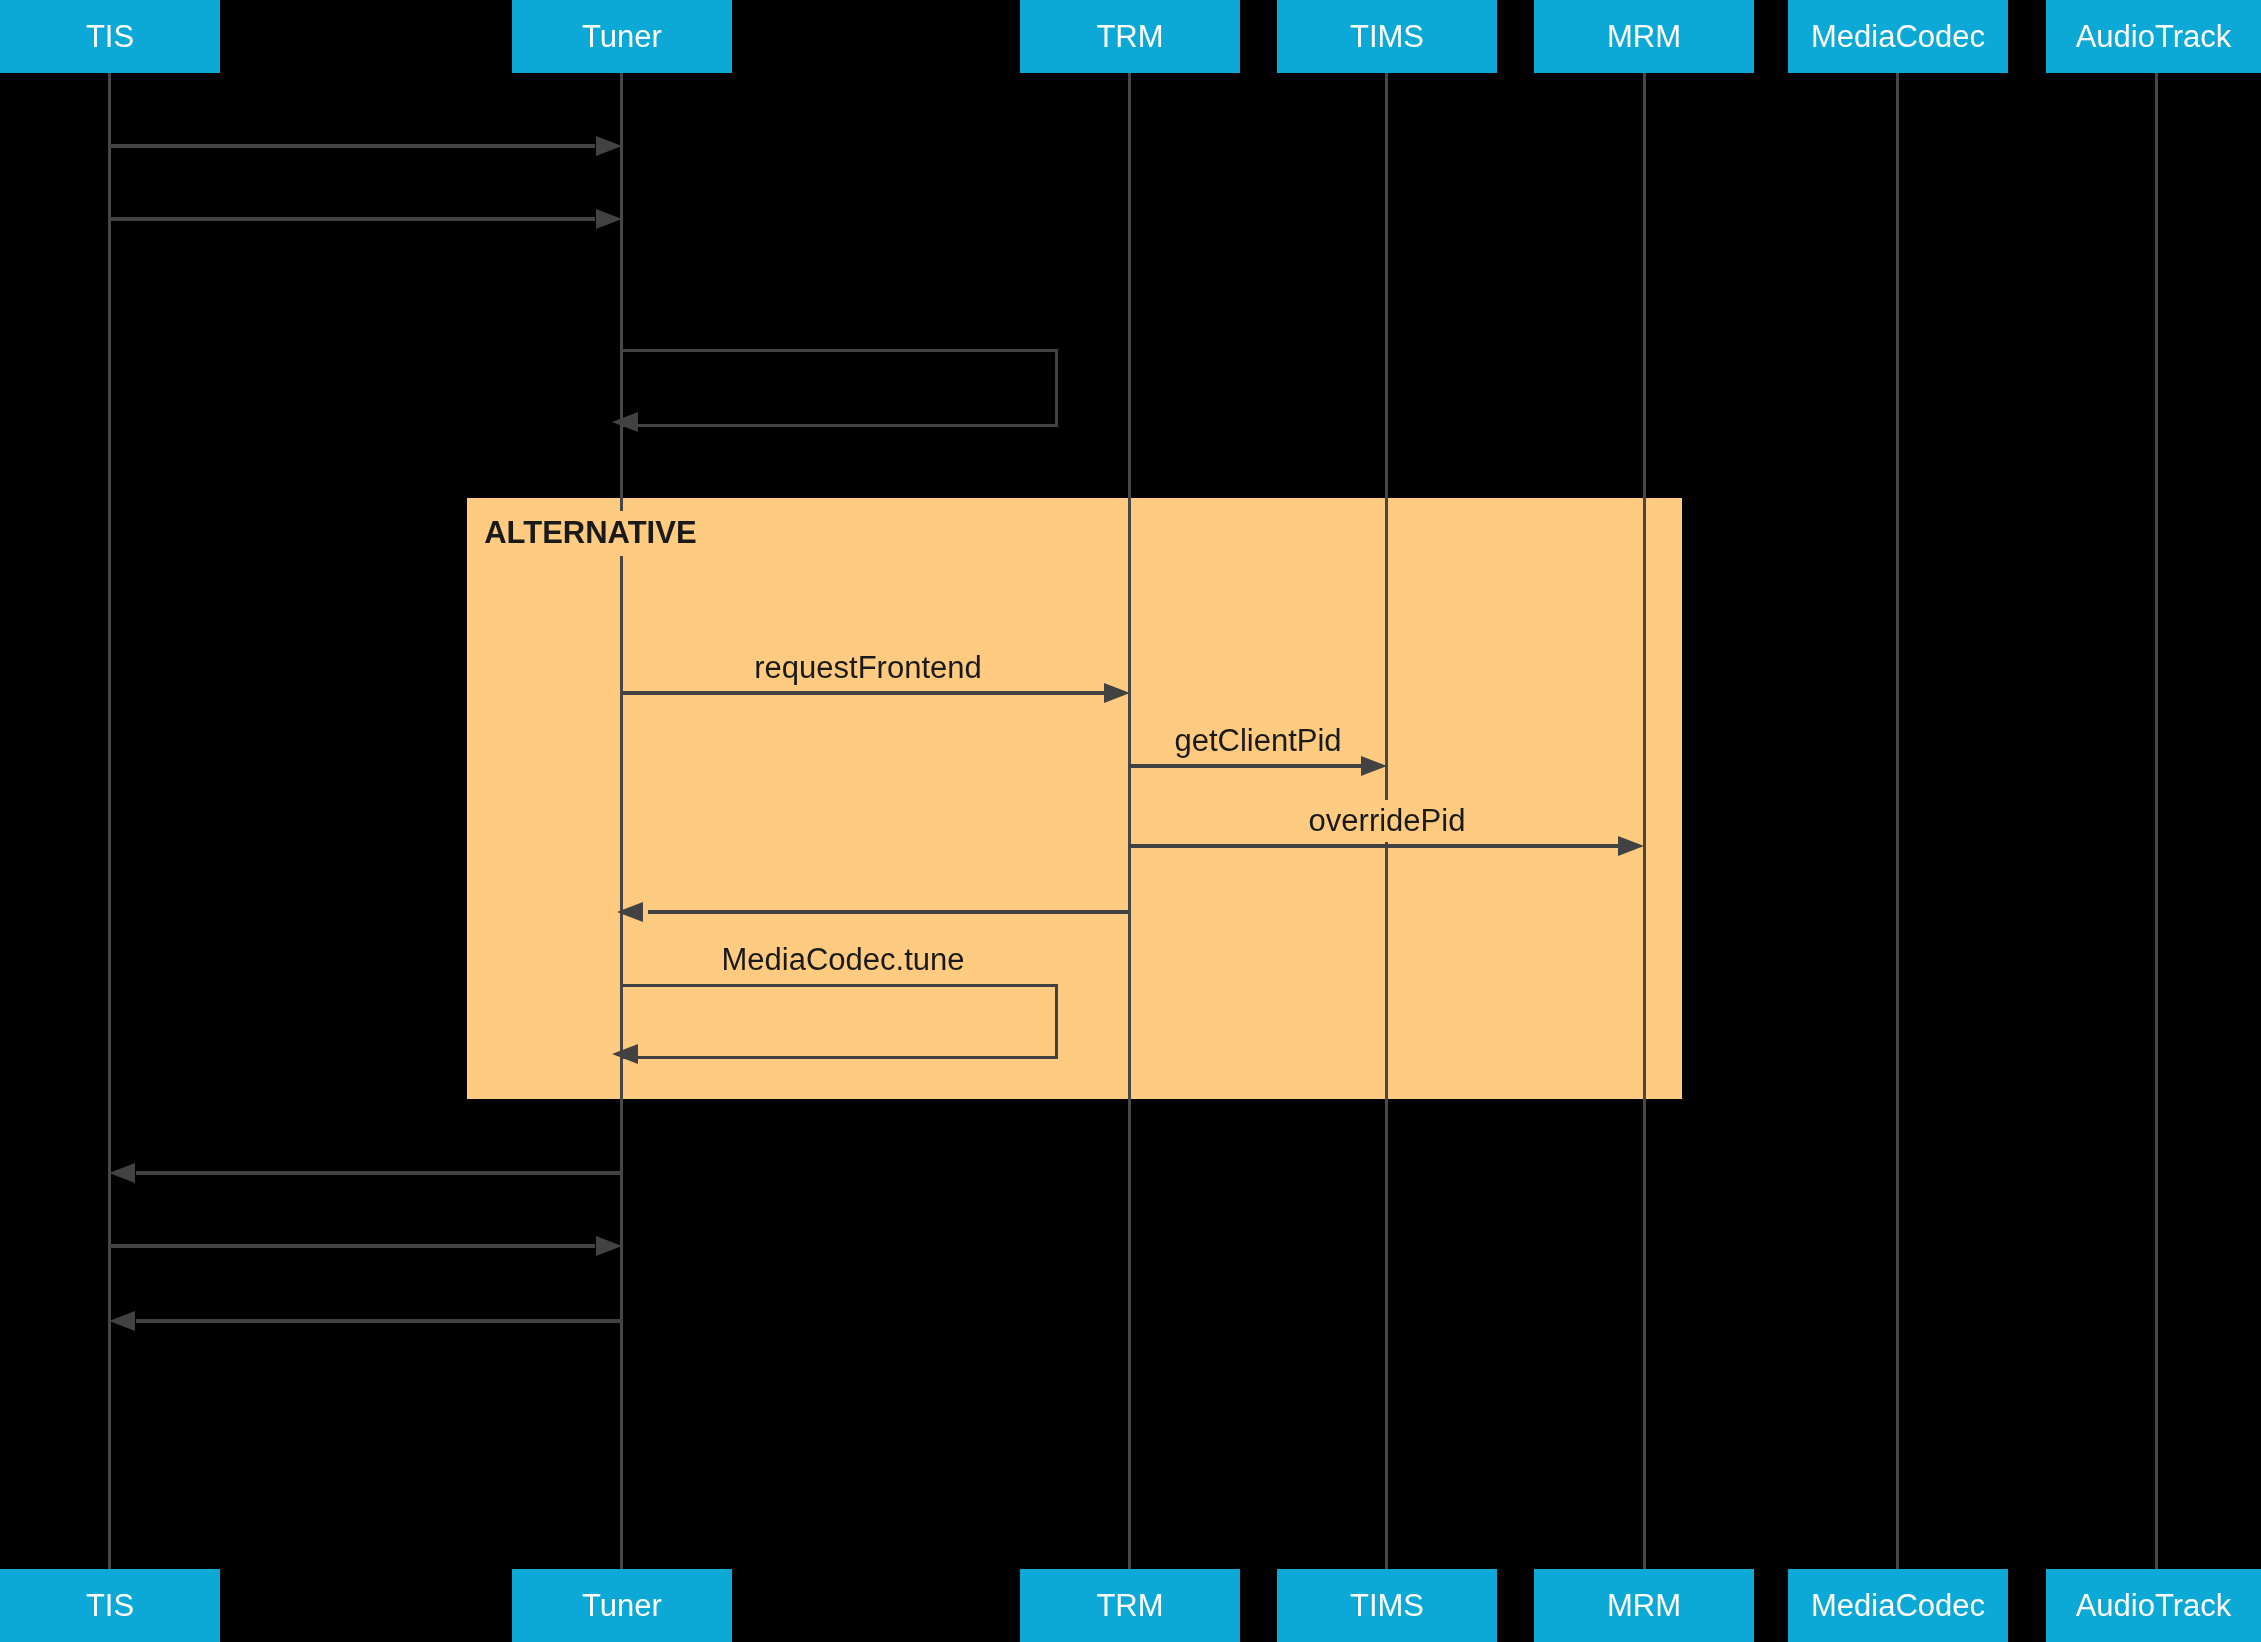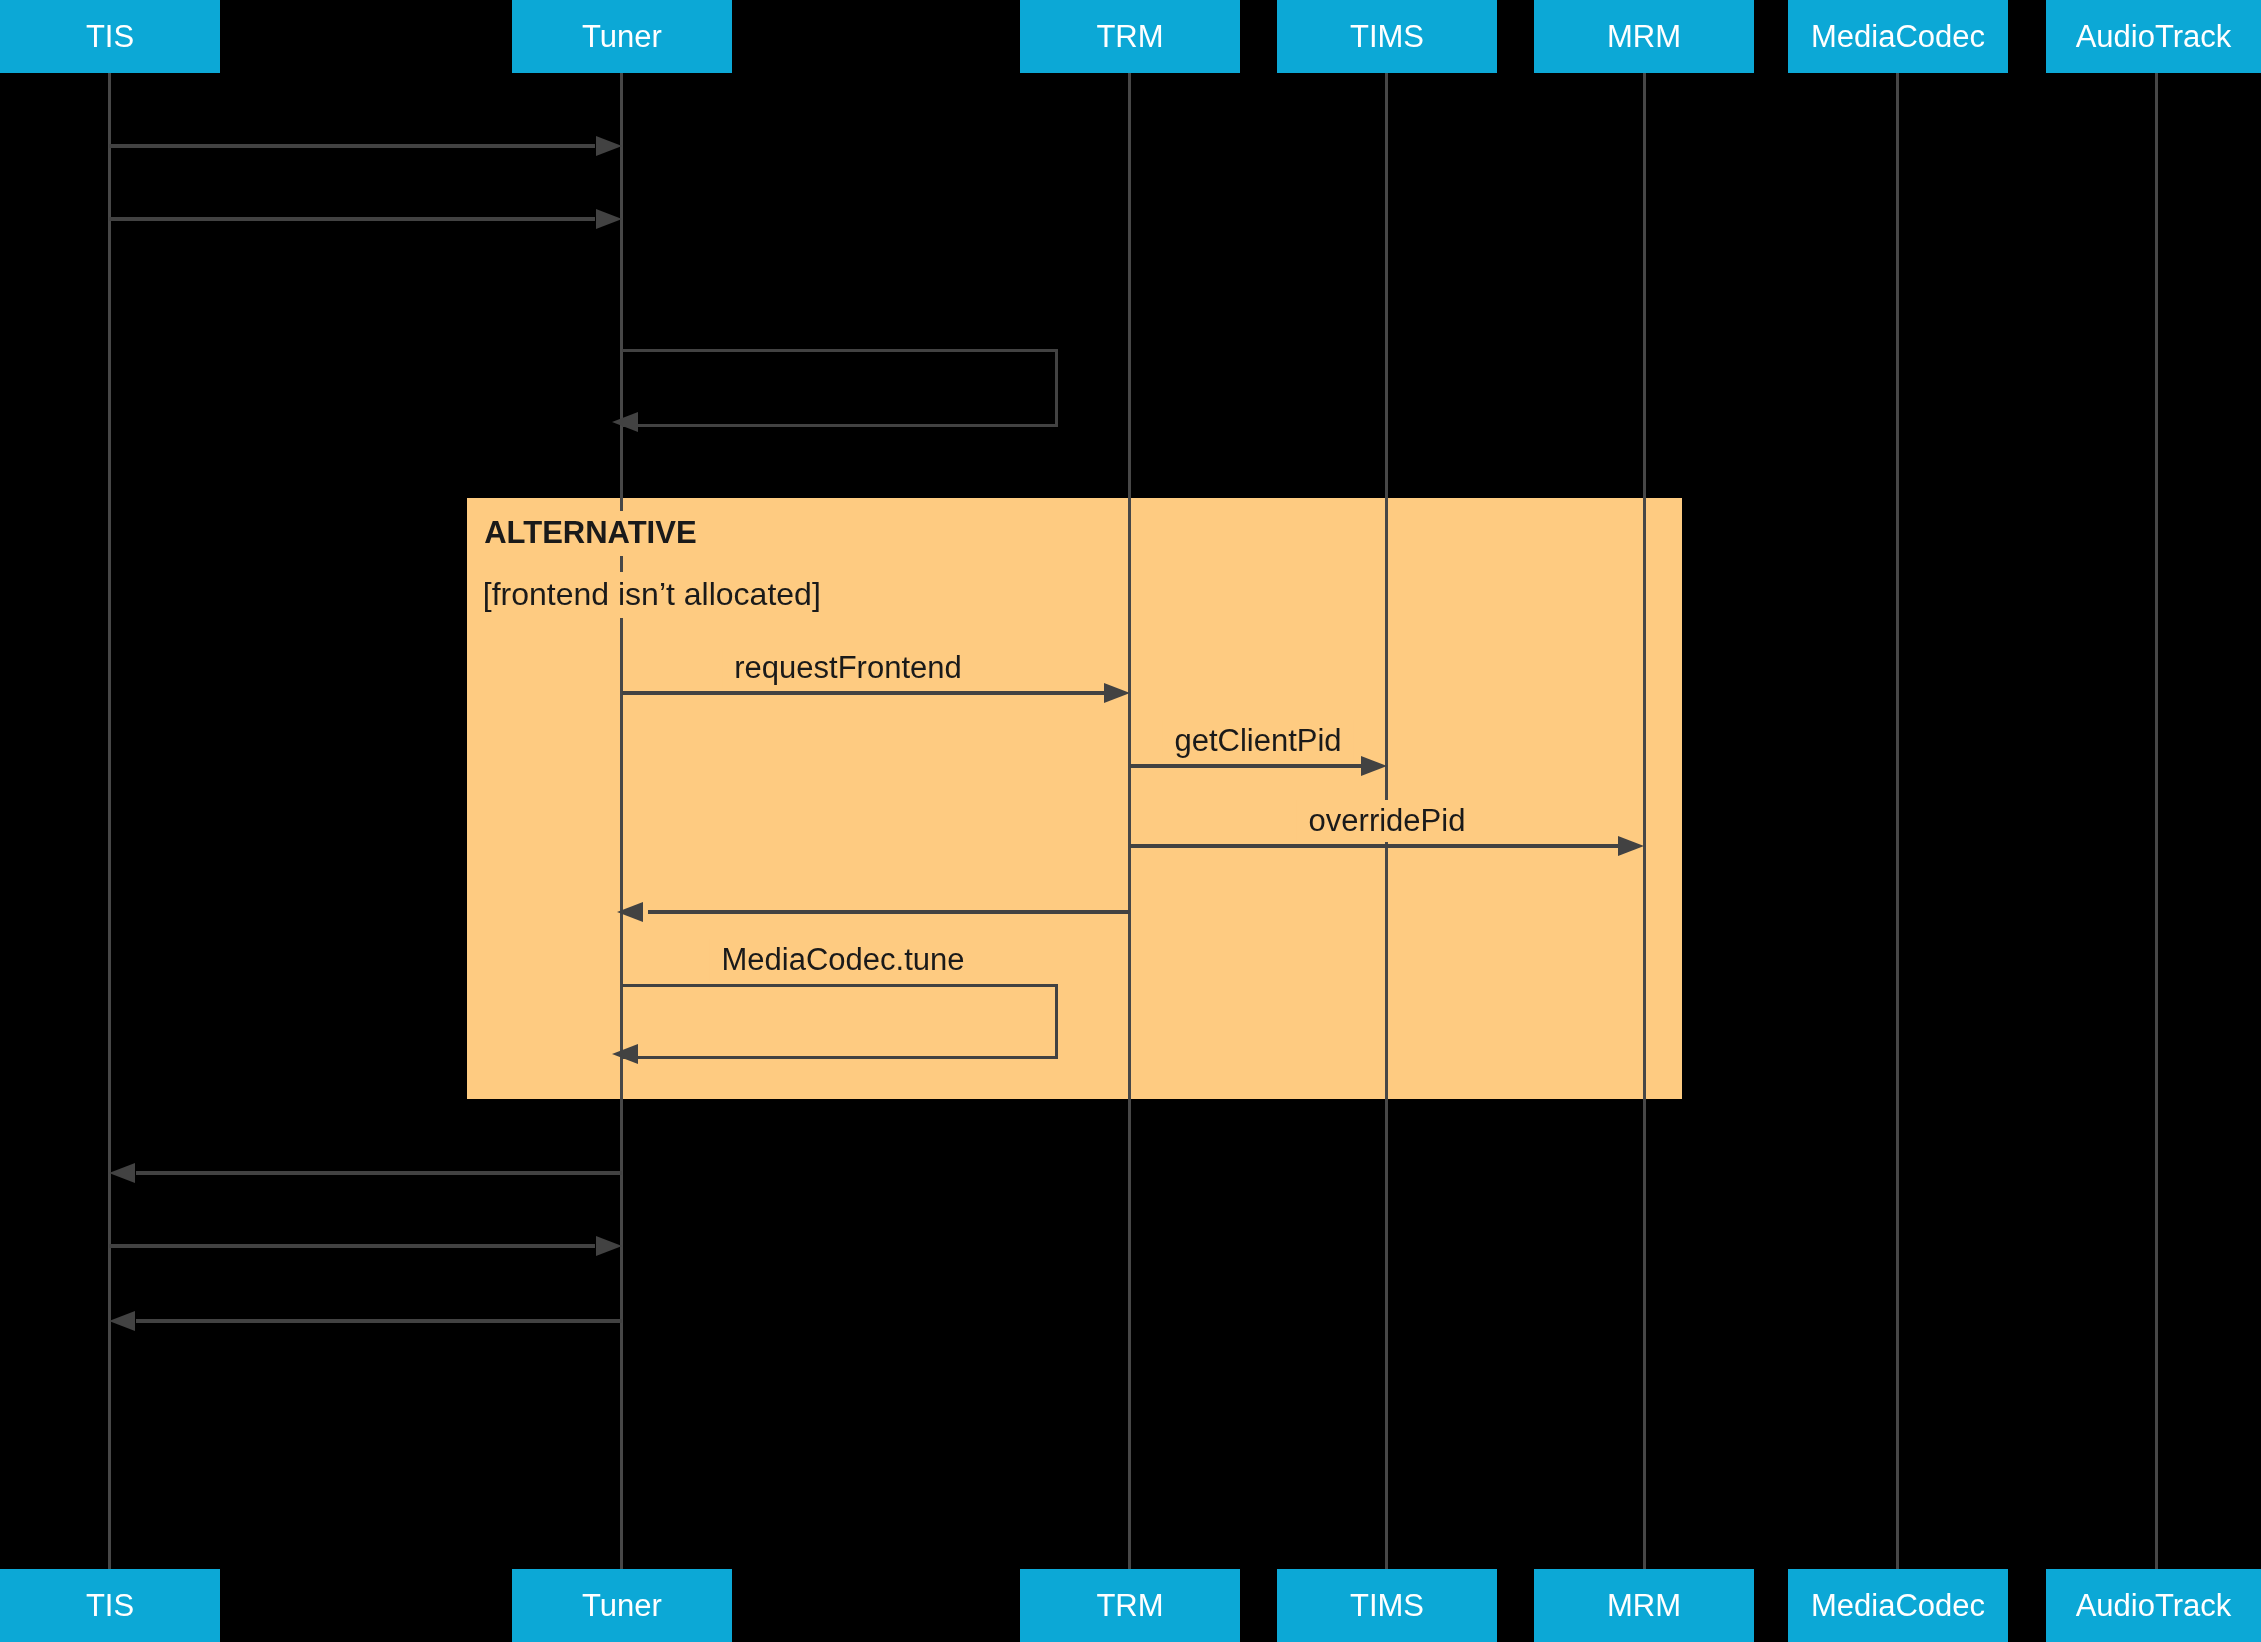--- a/index.html
+++ b/index.html
@@ -131,23 +131,22 @@
   <div class="mline" style="left:109px;top:144px;width:486px"></div>
   <div class="ah ah-r" style="left:596px;top:136px"></div>
 
   <div class="mline" style="left:109px;top:217px;width:486px"></div>
   <div class="ah ah-r" style="left:596px;top:209px"></div>
 
   <div class="selfcall" style="left:622px;top:349px"></div>
   <div class="ah ah-l" style="left:612px;top:412px"></div>
 
   <div class="alt-title">ALTERNATIVE</div>
-  <div class="alt-cond">[frontend isn’t allocated]</div>
 
-  <div class="mlabel" style="left:848px;top:647px">requestFrontend</div>
+  <div class="mlabel" style="left:868px;top:647px">requestFrontend</div>
   <div class="mline" style="left:622px;top:691px;width:482px"></div>
   <div class="ah ah-r" style="left:1104px;top:683px"></div>
 
   <div class="mlabel" style="left:1258px;top:720px">getClientPid</div>
   <div class="mline" style="left:1130px;top:764px;width:231px"></div>
   <div class="ah ah-r" style="left:1361px;top:756px"></div>
 
   <div class="mlabel" style="left:1387px;top:800px">overridePid</div>
   <div class="mline" style="left:1130px;top:844px;width:488px"></div>
   <div class="ah ah-r" style="left:1618px;top:836px"></div>

